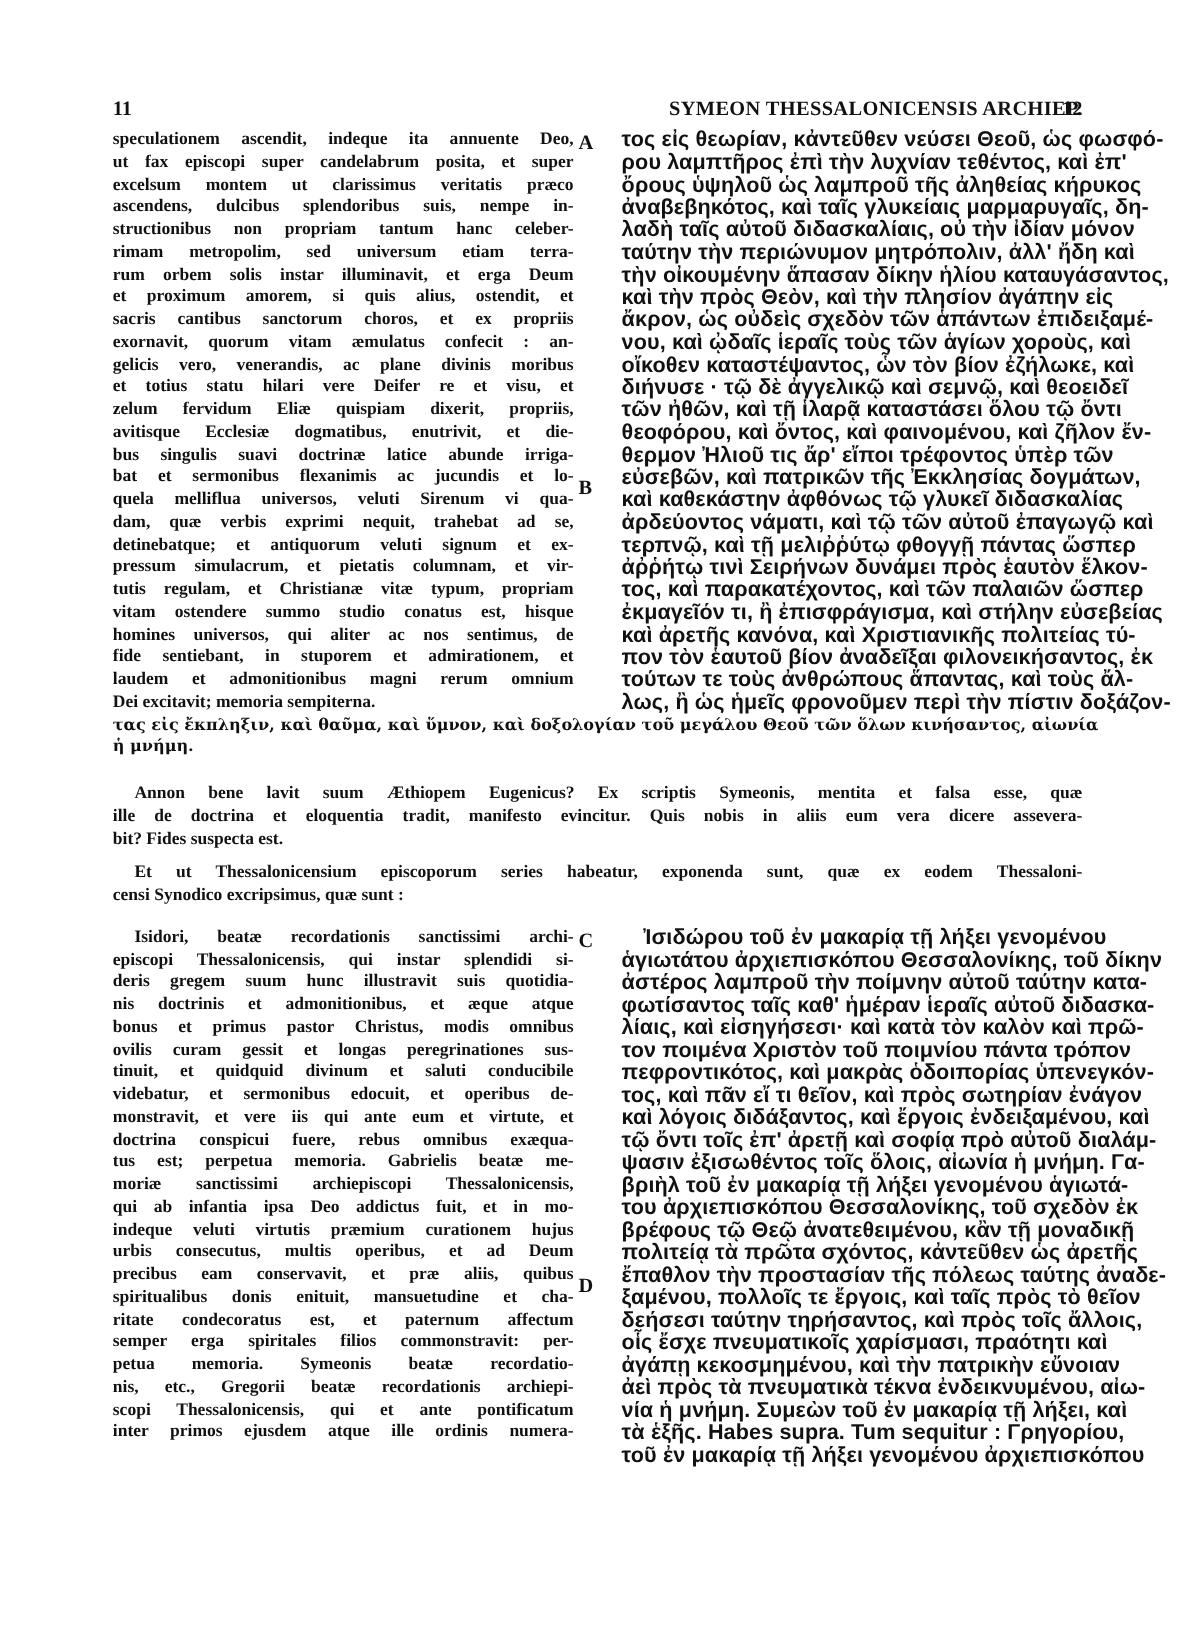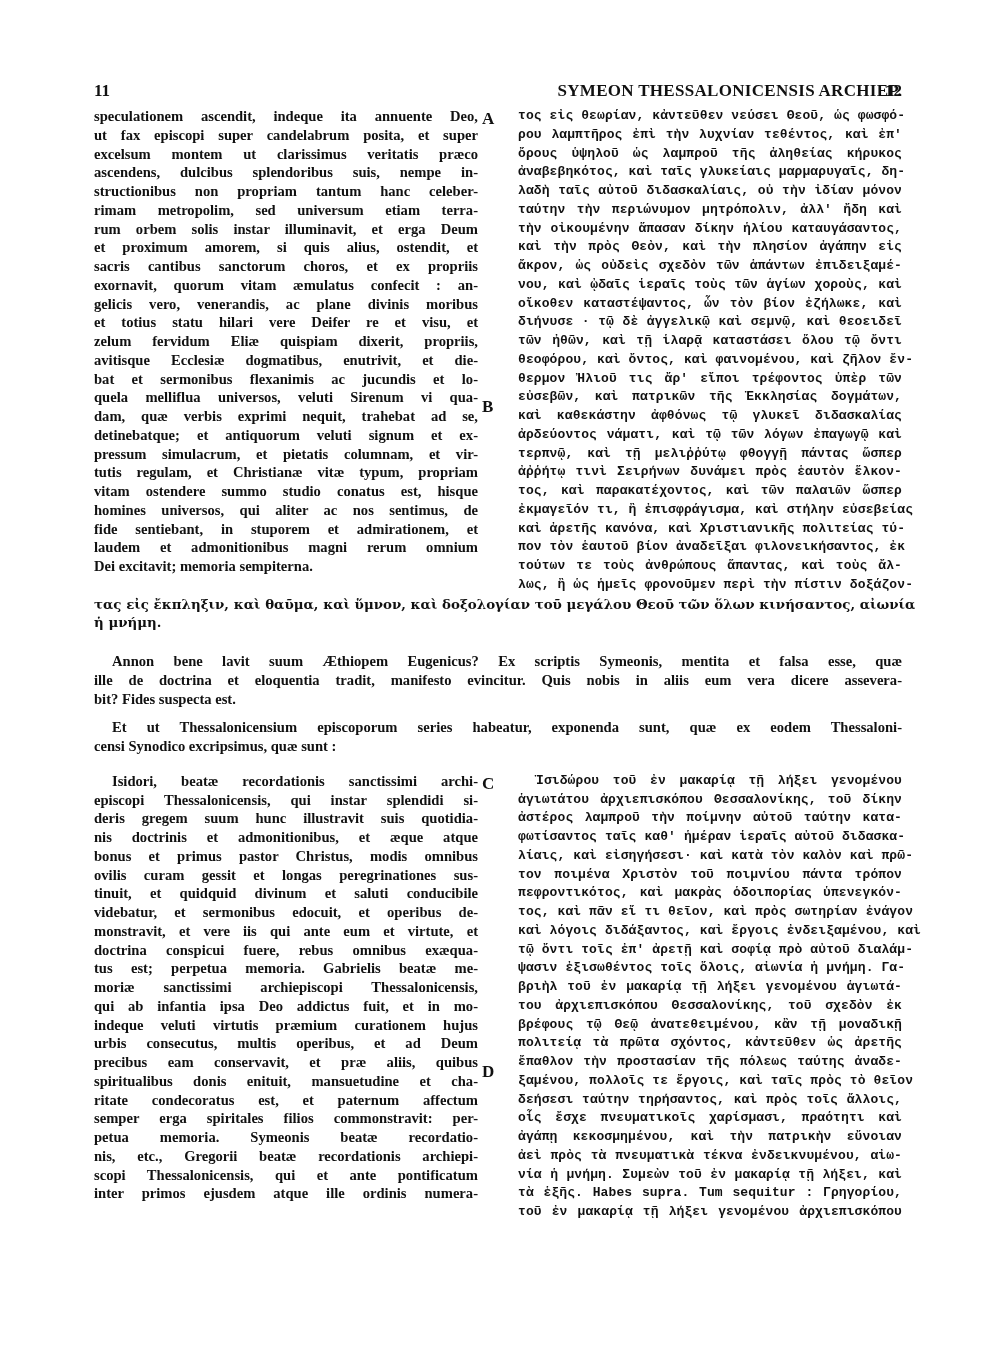--- a/index.html
+++ b/index.html
@@ -7,21 +7,21 @@
          font-family:"Liberation Serif","DejaVu Serif",serif; color:#111; }
   .page { position:absolute; left:94px; top:64px; width:808px;margin-top:17px; }
   .running-head { position:relative; height:26px; font-weight:bold; font-size:17px; }
   .running-head .pl { position:absolute; left:0; top:0; }
   .running-head .pc { position:absolute; left:0; right:0; top:0; text-align:right; letter-spacing:0.3px; }
   .running-head .pr { position:absolute; right:0; top:0; }
   .cols { position:relative; display:flex; justify-content:space-between; }
   .col { width:384px; font-size:14.6px; line-height:18.75px; font-weight:bold; text-align:justify; }
   .col .ln { display:block; white-space:nowrap; text-align:justify; text-align-last:justify; }
   .col .ln.last { text-align-last:left; }
-  .col.greek { font-family:Liberation Mono, monospace; font-size:13px; letter-spacing:0.1px; }
+  .col.greek { font-family:Liberation Sans, sans-serif; font-size:18px; letter-spacing:0.1px; }
   .marker { position:absolute; font-weight:bold; font-size:17px; font-family:"Liberation Serif",serif; }
   .span-line { font-family:"DejaVu Serif",serif; font-weight:bold; font-size:13.4px; line-height:18.75px; white-space:nowrap; text-align:justify; text-align-last:justify; }
   .span-line.last { text-align-last:left; }
   .para { font-size:14.6px; line-height:18.75px; font-weight:bold; margin-top:10px; }
   .para .ln { display:block; white-space:nowrap; text-align:justify; text-align-last:justify; }
   .para .ln.first { padding-left:18px; }
   .para .ln.last { text-align-last:left; }
   .col .ln.indent { padding-left:18px; }
 </style>
 </head>
@@ -44,20 +44,21 @@
         <span class="ln">structionibus non propriam tantum hanc celeber-</span>
         <span class="ln">rimam metropolim, sed universum etiam terra-</span>
         <span class="ln">rum orbem solis instar illuminavit, et erga Deum</span>
         <span class="ln">et proximum amorem, si quis alius, ostendit, et</span>
         <span class="ln">sacris cantibus sanctorum choros, et ex propriis</span>
         <span class="ln">exornavit, quorum vitam æmulatus confecit : an-</span>
         <span class="ln">gelicis vero, venerandis, ac plane divinis moribus</span>
         <span class="ln">et totius statu hilari vere Deifer re et visu, et</span>
         <span class="ln">zelum fervidum Eliæ quispiam dixerit, propriis,</span>
         <span class="ln">avitisque Ecclesiæ dogmatibus, enutrivit, et die-</span>
+        <span class="ln">bus singulis suavi doctrinæ latice abunde irriga-</span>
         <span class="ln">bat et sermonibus flexanimis ac jucundis et lo-</span>
         <span class="ln">quela melliflua universos, veluti Sirenum vi qua-</span>
         <span class="ln">dam, quæ verbis exprimi nequit, trahebat ad se,</span>
         <span class="ln">detinebatque; et antiquorum veluti signum et ex-</span>
         <span class="ln">pressum simulacrum, et pietatis columnam, et vir-</span>
         <span class="ln">tutis regulam, et Christianæ vitæ typum, propriam</span>
         <span class="ln">vitam ostendere summo studio conatus est, hisque</span>
         <span class="ln">homines universos, qui aliter ac nos sentimus, de</span>
         <span class="ln">fide sentiebant, in stuporem et admirationem, et</span>
         <span class="ln">laudem et admonitionibus magni rerum omnium</span>
@@ -74,21 +75,21 @@
         <span class="ln">καὶ τὴν πρὸς Θεὸν, καὶ τὴν πλησίον ἀγάπην εἰς</span>
         <span class="ln">ἄκρον, ὡς οὐδεὶς σχεδὸν τῶν ἁπάντων ἐπιδειξαμέ-</span>
         <span class="ln">νου, καὶ ᾠδαῖς ἱεραῖς τοὺς τῶν ἁγίων χοροὺς, καὶ</span>
         <span class="ln">οἴκοθεν καταστέψαντος, ὧν τὸν βίον ἐζήλωκε, καὶ</span>
         <span class="ln">διήνυσε · τῷ δὲ ἀγγελικῷ καὶ σεμνῷ, καὶ θεοειδεῖ</span>
         <span class="ln">τῶν ἠθῶν, καὶ τῇ ἱλαρᾷ καταστάσει ὅλου τῷ ὄντι</span>
         <span class="ln">θεοφόρου, καὶ ὄντος, καὶ φαινομένου, καὶ ζῆλον ἔν-</span>
         <span class="ln">θερμον Ἠλιοῦ τις ἄρ' εἴποι τρέφοντος ὑπὲρ τῶν</span>
         <span class="ln">εὐσεβῶν, καὶ πατρικῶν τῆς Ἐκκλησίας δογμάτων,</span>
         <span class="ln">καὶ καθεκάστην ἀφθόνως τῷ γλυκεῖ διδασκαλίας</span>
-        <span class="ln">ἀρδεύοντος νάματι, καὶ τῷ τῶν λόγων ἐπαγωγῷ καὶ</span>
+        <span class="ln">ἀρδεύοντος νάματι, καὶ τῷ τῶν αὐτοῦ ἐπαγωγῷ καὶ</span>
         <span class="ln">τερπνῷ, καὶ τῇ μελιῤῥύτῳ φθογγῇ πάντας ὥσπερ</span>
         <span class="ln">ἀῤῥήτῳ τινὶ Σειρήνων δυνάμει πρὸς ἑαυτὸν ἕλκον-</span>
         <span class="ln">τος, καὶ παρακατέχοντος, καὶ τῶν παλαιῶν ὥσπερ</span>
         <span class="ln">ἐκμαγεῖόν τι, ἢ ἐπισφράγισμα, καὶ στήλην εὐσεβείας</span>
         <span class="ln">καὶ ἀρετῆς κανόνα, καὶ Χριστιανικῆς πολιτείας τύ-</span>
         <span class="ln">πον τὸν ἑαυτοῦ βίον ἀναδεῖξαι φιλονεικήσαντος, ἐκ</span>
         <span class="ln">τούτων τε τοὺς ἀνθρώπους ἅπαντας, καὶ τοὺς ἄλ-</span>
         <span class="ln">λως, ἢ ὡς ἡμεῖς φρονοῦμεν περὶ τὴν πίστιν δοξάζον-</span>
       </div>
     <span class="marker" style="left:388px; top:2px;">A</span>

